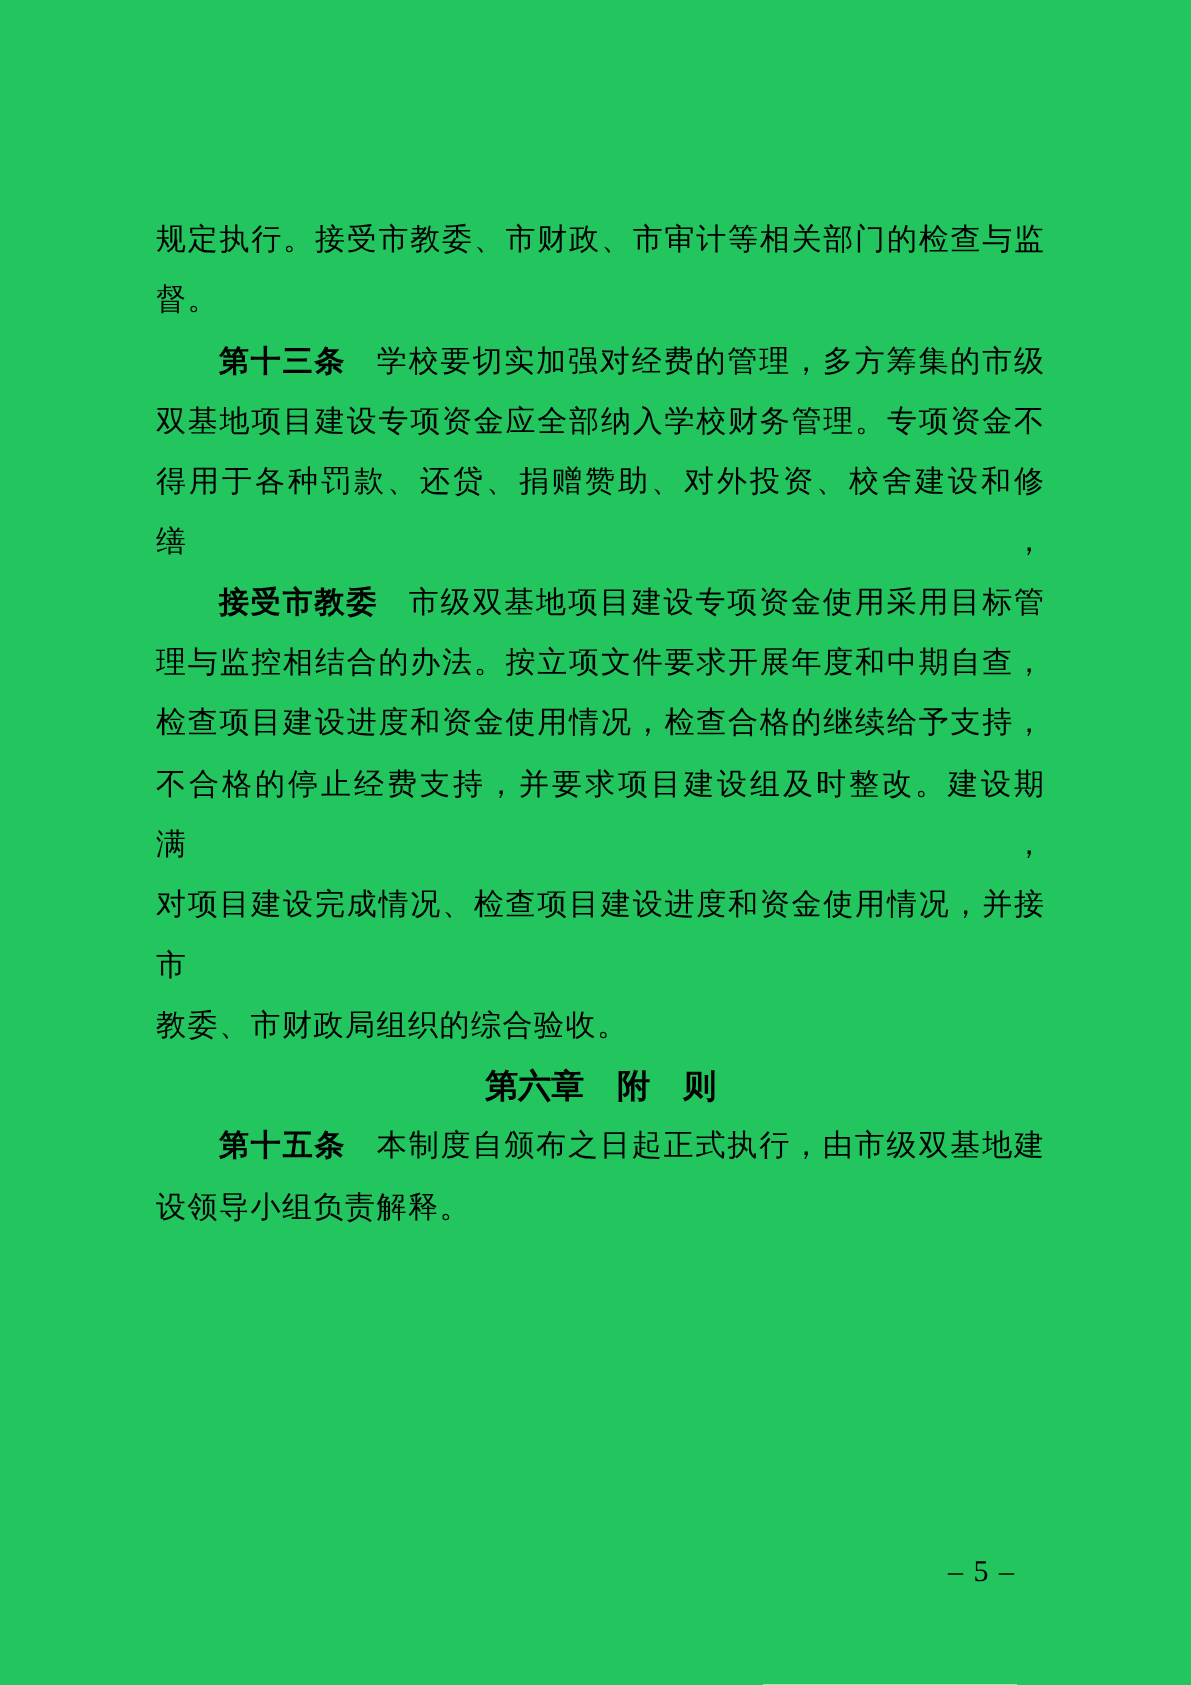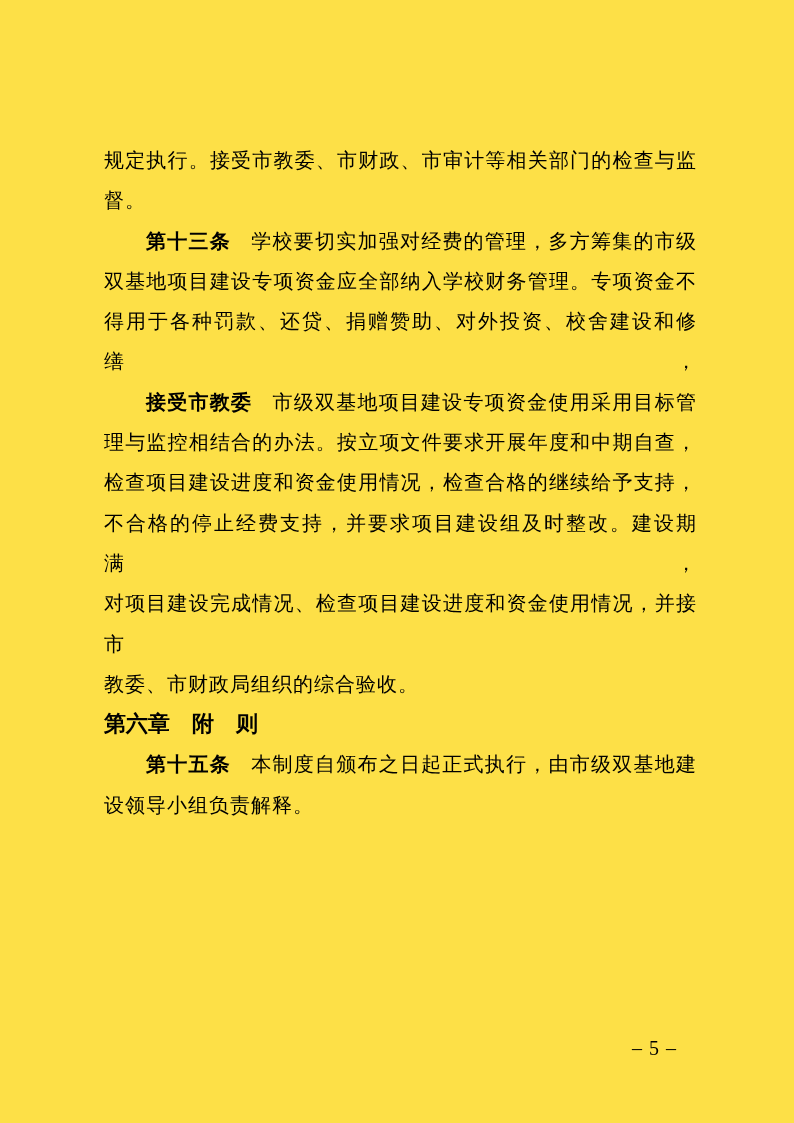--- a/index.html
+++ b/index.html
@@ -4,21 +4,21 @@
 <style>
   html, body {
     margin: 0;
     padding: 0;
     background: #ffffff;
   }
   .page {
     position: relative;
     width: 794px;
     height: 1123px;
-    background: #fde047;
+    background: #22c55e;
     overflow: hidden;
     font-family: "Liberation Serif", "DejaVu Serif", serif;
     color: #000000;
   }
   .content {
     position: absolute;
     top: 140px;
     left: 104px;
     width: 593px;
   }
@@ -37,21 +37,21 @@
     padding-left: 42px;
   }
   .label {
     font-weight: bold;
   }
   .gap {
     display: inline-block;
     width: 20px;
   }
   .heading {
-    text-align: left;
+    text-align: center;
     font-weight: bold;
     font-size: 22px;
     line-height: 40.3px;
     min-height: 40.3px;
   }
   .footer {
     position: absolute;
     right: 117px;
     bottom: 63px;
     font-size: 20px;

